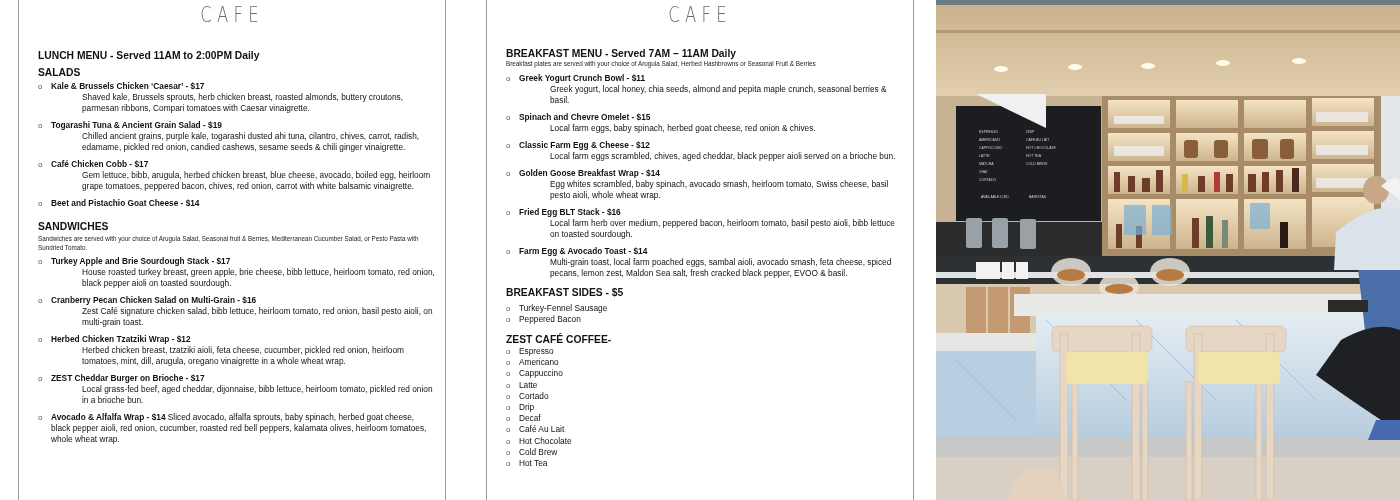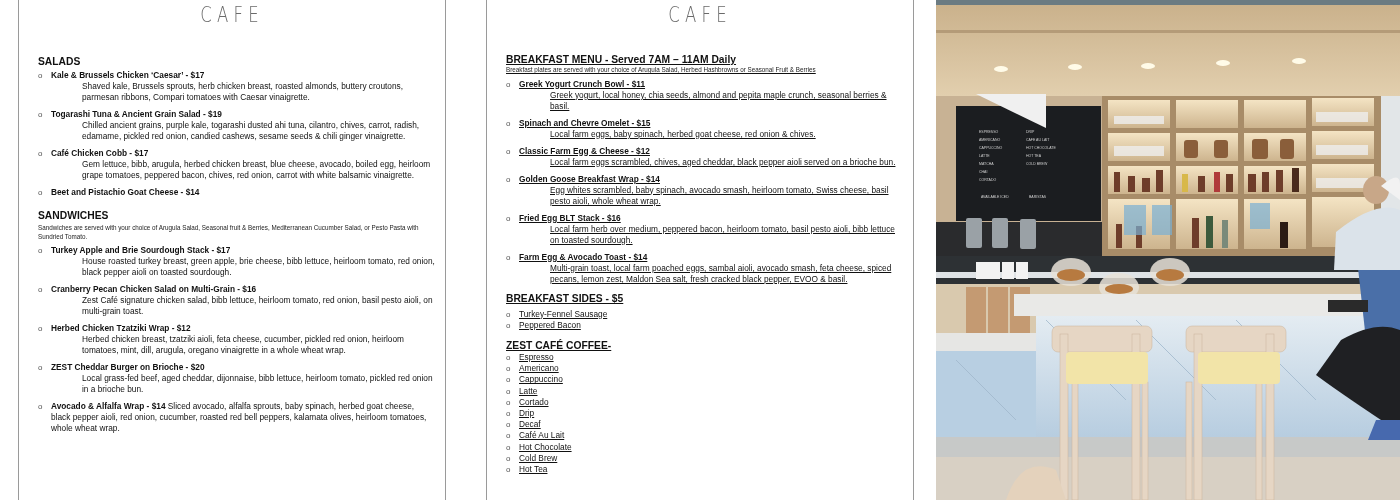--- a/index.html
+++ b/index.html
@@ -17,21 +17,21 @@
   #lunch { left:18px; width:428px; }
   #breakfast { left:486px; width:428px; }
   .logo {
     position:absolute; top:4px; left:0; right:0; text-align:center;
     font-family:"DejaVu Sans", sans-serif; font-weight:200;
     font-size:22px; letter-spacing:7px; color:#6a6a6a;
     transform:scaleX(0.75);
   }
   .content { position:absolute; left:19px; right:10px; }
   #lunch .content { top:52px; }
-  #breakfast .content { top:56px;text-decoration:underline; }
+  #breakfast .content { top:50px; }
   .menu-title { font-weight:bold; font-size:10.3px; margin:0 0 4px 0; white-space:nowrap; }
   .section-title { font-weight:bold; font-size:10.3px; margin:6px 0 3px 0; white-space:nowrap; }
   .note { font-size:6.3px; line-height:8.6px; margin:0 0 4px 0; color:#222; }
   .item { position:relative; padding-left:13px; margin-bottom:6px; font-size:8.3px; line-height:11px; }
   .bullet { position:absolute; left:0; top:0; font-size:8px; color:#555; }
   .item-name { font-weight:bold;margin-top:22px; }
   .item-desc { display:block; padding-left:31px; }
   .item.inline .item-desc { display:inline; padding-left:0; }
   .simple-list { margin:0 0 4px 0; }
   .simple-item { position:relative; padding-left:13px; font-size:8.3px; line-height:11.2px; }
@@ -40,34 +40,35 @@
     background:#d9c9ae;
   }
   .photo svg { display:block; }
 </style>
 </head>
 <body>
 
 <div class="card" id="lunch">
   <div class="logo">CAFE</div>
   <div class="content">
+    <div class="menu-title">LUNCH MENU - Served 11AM to 2:00PM Daily</div>
     <div class="section-title">SALADS</div>
     <div id="salad-list">
         <div class="item"><span class="bullet">o</span><span class="item-name">Kale &amp; Brussels Chicken ‘Caesar’ - $17</span><span class="item-desc">Shaved kale, Brussels sprouts, herb chicken breast, roasted almonds, buttery croutons, parmesan ribbons, Compari tomatoes with Caesar vinaigrette.</span></div>
         <div class="item"><span class="bullet">o</span><span class="item-name">Togarashi Tuna &amp; Ancient Grain Salad - $19</span><span class="item-desc">Chilled ancient grains, purple kale, togarashi dusted ahi tuna, cilantro, chives, carrot, radish, edamame, pickled red onion, candied cashews, sesame seeds &amp; chili ginger vinaigrette.</span></div>
         <div class="item"><span class="bullet">o</span><span class="item-name">Café Chicken Cobb - $17</span><span class="item-desc">Gem lettuce, bibb, arugula, herbed chicken breast, blue cheese, avocado, boiled egg, heirloom grape tomatoes, peppered bacon, chives, red onion, carrot with white balsamic vinaigrette.</span></div>
         <div class="item"><span class="bullet">o</span><span class="item-name">Beet and Pistachio Goat Cheese - $14</span></div>
       </div>
     <div class="section-title" style="margin-top:12px">SANDWICHES</div>
     <div class="note">Sandwiches are served with your choice of Arugula Salad, Seasonal fruit &amp; Berries, Mediterranean Cucumber Salad, or Pesto Pasta with Sundried Tomato.</div>
     <div id="sandwich-list">
         <div class="item"><span class="bullet">o</span><span class="item-name">Turkey Apple and Brie Sourdough Stack - $17</span><span class="item-desc">House roasted turkey breast, green apple, brie cheese, bibb lettuce, heirloom tomato, red onion, black pepper aioli on toasted sourdough.</span></div>
         <div class="item"><span class="bullet">o</span><span class="item-name">Cranberry Pecan Chicken Salad on Multi-Grain - $16</span><span class="item-desc">Zest Café signature chicken salad, bibb lettuce, heirloom tomato, red onion, basil pesto aioli, on multi-grain toast.</span></div>
         <div class="item"><span class="bullet">o</span><span class="item-name">Herbed Chicken Tzatziki Wrap - $12</span><span class="item-desc">Herbed chicken breast, tzatziki aioli, feta cheese, cucumber, pickled red onion, heirloom tomatoes, mint, dill, arugula, oregano vinaigrette in a whole wheat wrap.</span></div>
-        <div class="item"><span class="bullet">o</span><span class="item-name">ZEST Cheddar Burger on Brioche - $20</span><span class="item-desc">Local grass-fed beef, aged cheddar, dijonnaise, bibb lettuce, heirloom tomato, pickled red onion in a brioche bun.</span></div>
+        <div class="item"><span class="bullet">o</span><span class="item-name">ZEST Cheddar Burger on Brioche - $17</span><span class="item-desc">Local grass-fed beef, aged cheddar, dijonnaise, bibb lettuce, heirloom tomato, pickled red onion in a brioche bun.</span></div>
         <div class="item inline"><span class="bullet">o</span><span class="item-name">Avocado &amp; Alfalfa Wrap - $14</span><span class="item-desc"> Sliced avocado, alfalfa sprouts, baby spinach, herbed goat cheese, black pepper aioli, red onion, cucumber, roasted red bell peppers, kalamata olives, heirloom tomatoes, whole wheat wrap.</span></div>
       </div>
   </div>
 </div>
 
 <div class="card" id="breakfast">
   <div class="logo">CAFE</div>
   <div class="content">
     <div class="menu-title" style="margin-bottom:1px">BREAKFAST MENU - Served 7AM – 11AM Daily</div>
     <div class="note">Breakfast plates are served with your choice of Arugula Salad, Herbed Hashbrowns or Seasonal Fruit &amp; Berries</div>

